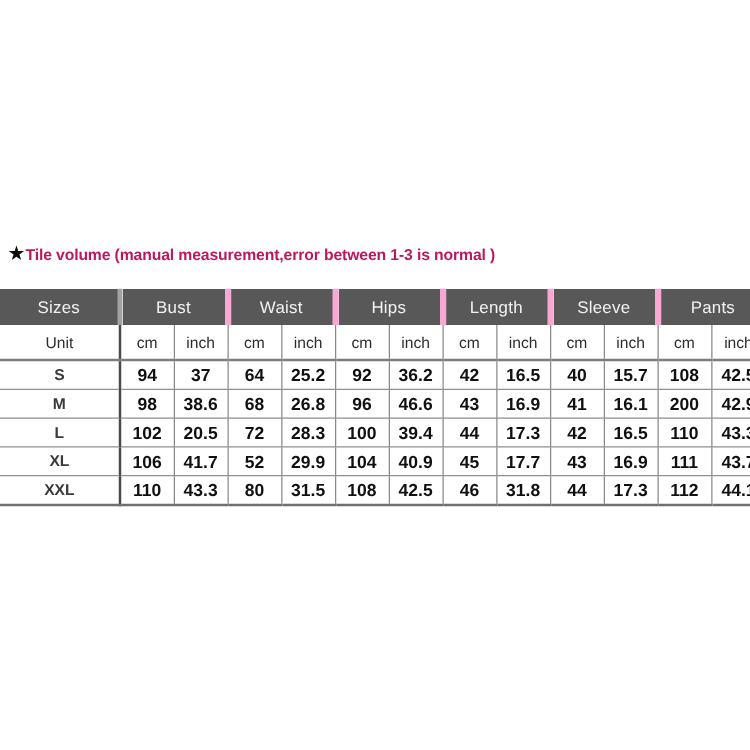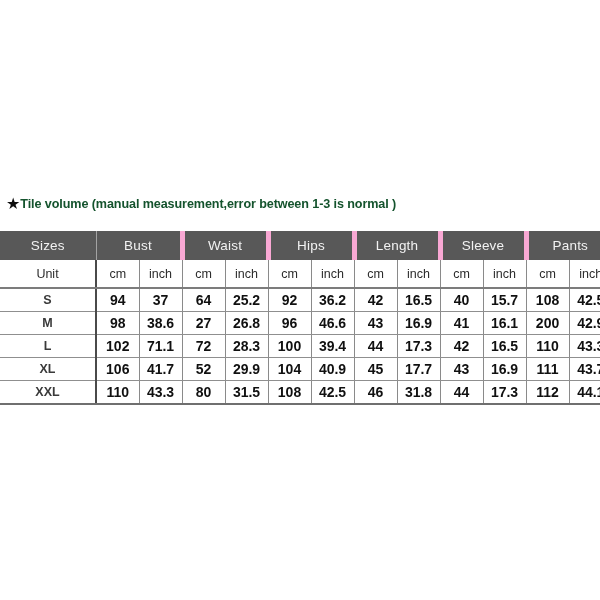--- a/index.html
+++ b/index.html
@@ -40,21 +40,21 @@
     font-size: 16px;
     line-height: 1;
     color: #0d0d0d;
     margin-right: 0px;
     position: relative;
     top: 0px;
   }
   .title-text {
     font-size: 12.6px;
     font-weight: bold;
-    color: #14532d;
+    color: #be185d;
     letter-spacing: -0.1px;
     line-height: 1;
   }
 
   
   .chart {
     position: absolute;
     left: 0px;
     top: 231px;
     width: 612px;
@@ -80,21 +80,21 @@
     background: #585858;
     color: #f2f2f2;
     height: 29px;
     font-size: 13.5px;
     font-weight: normal;
     letter-spacing: 0.2px;
     border-right: 5px solid #f9a8d4;
   }
   .hdr-row td:last-child { border-right: none; }
   .hdr-row td.hdr-size {
-    border-right: 1px solid #a3a3a3;
+    border-right: 4px solid #a3a3a3;
   }
 
   
   .unit-row td {
     height: 27px;
     font-size: 12.5px;
     color: #2c2c2c;
     font-weight: normal;
     border-right: 1px solid #8a8a8a;
     border-bottom: 2px solid #7c7c7c;
@@ -193,36 +193,36 @@
         <td>40</td>
         <td>15.7</td>
         <td>108</td>
         <td>42.5</td>
       </tr>
 
       <tr class="data-row">
         <td class="lbl">M</td>
         <td>98</td>
         <td>38.6</td>
-        <td>27</td>
+        <td>68</td>
         <td>26.8</td>
         <td>96</td>
         <td>46.6</td>
         <td>43</td>
         <td>16.9</td>
         <td>41</td>
         <td>16.1</td>
         <td>200</td>
         <td>42.9</td>
       </tr>
 
       <tr class="data-row">
         <td class="lbl">L</td>
         <td>102</td>
-        <td>71.1</td>
+        <td>20.5</td>
         <td>72</td>
         <td>28.3</td>
         <td>100</td>
         <td>39.4</td>
         <td>44</td>
         <td>17.3</td>
         <td>42</td>
         <td>16.5</td>
         <td>110</td>
         <td>43.3</td>

